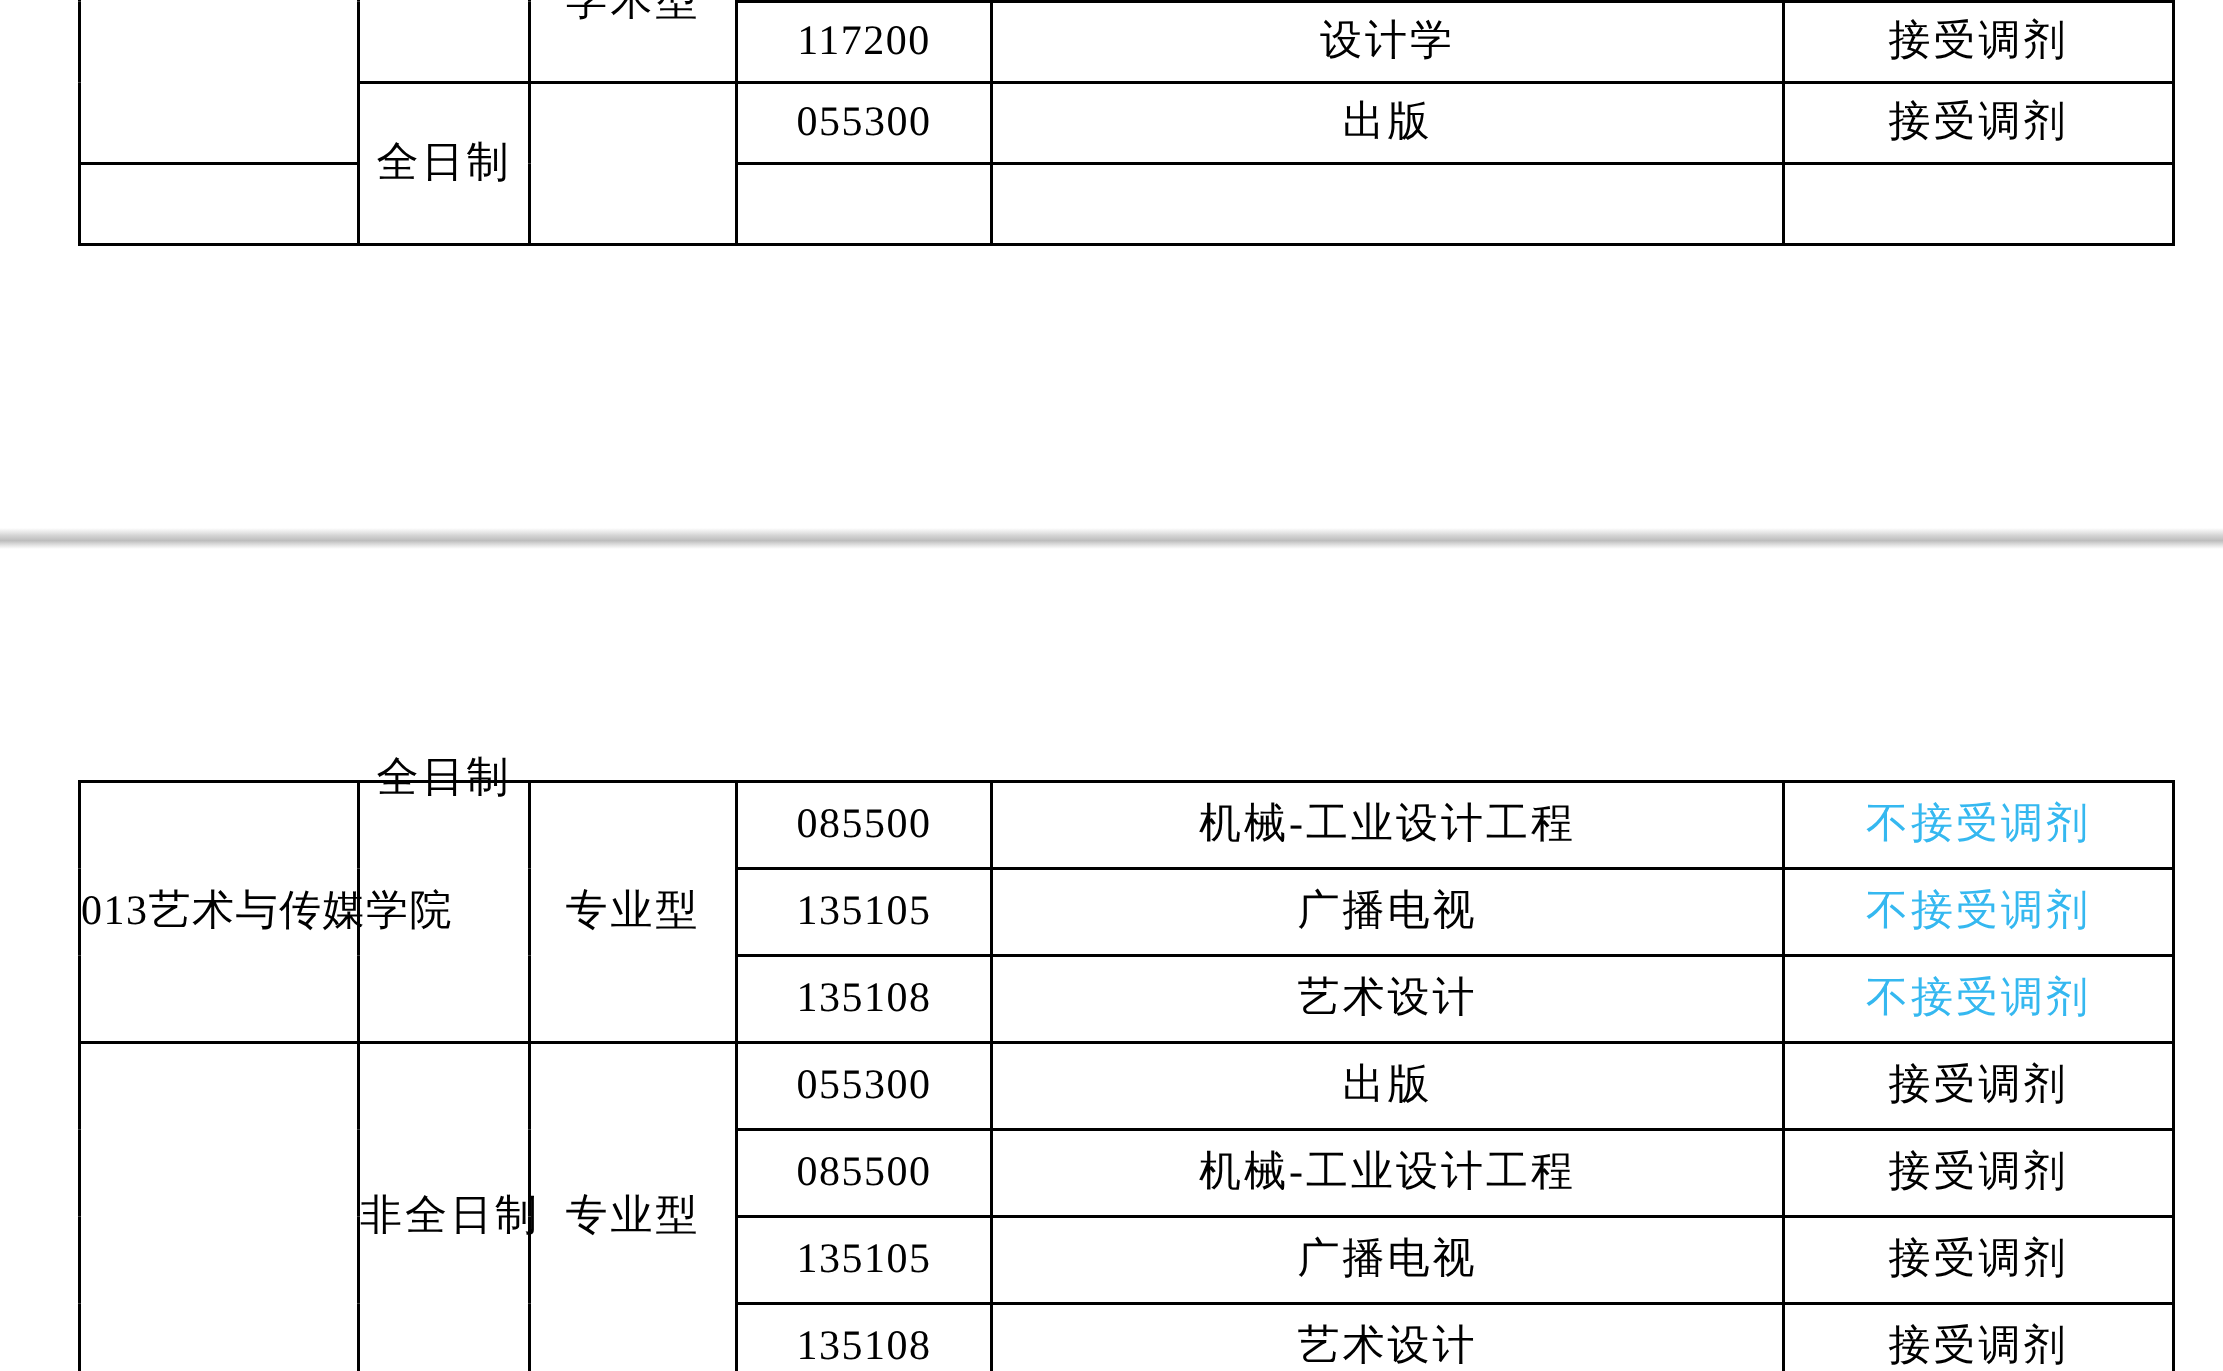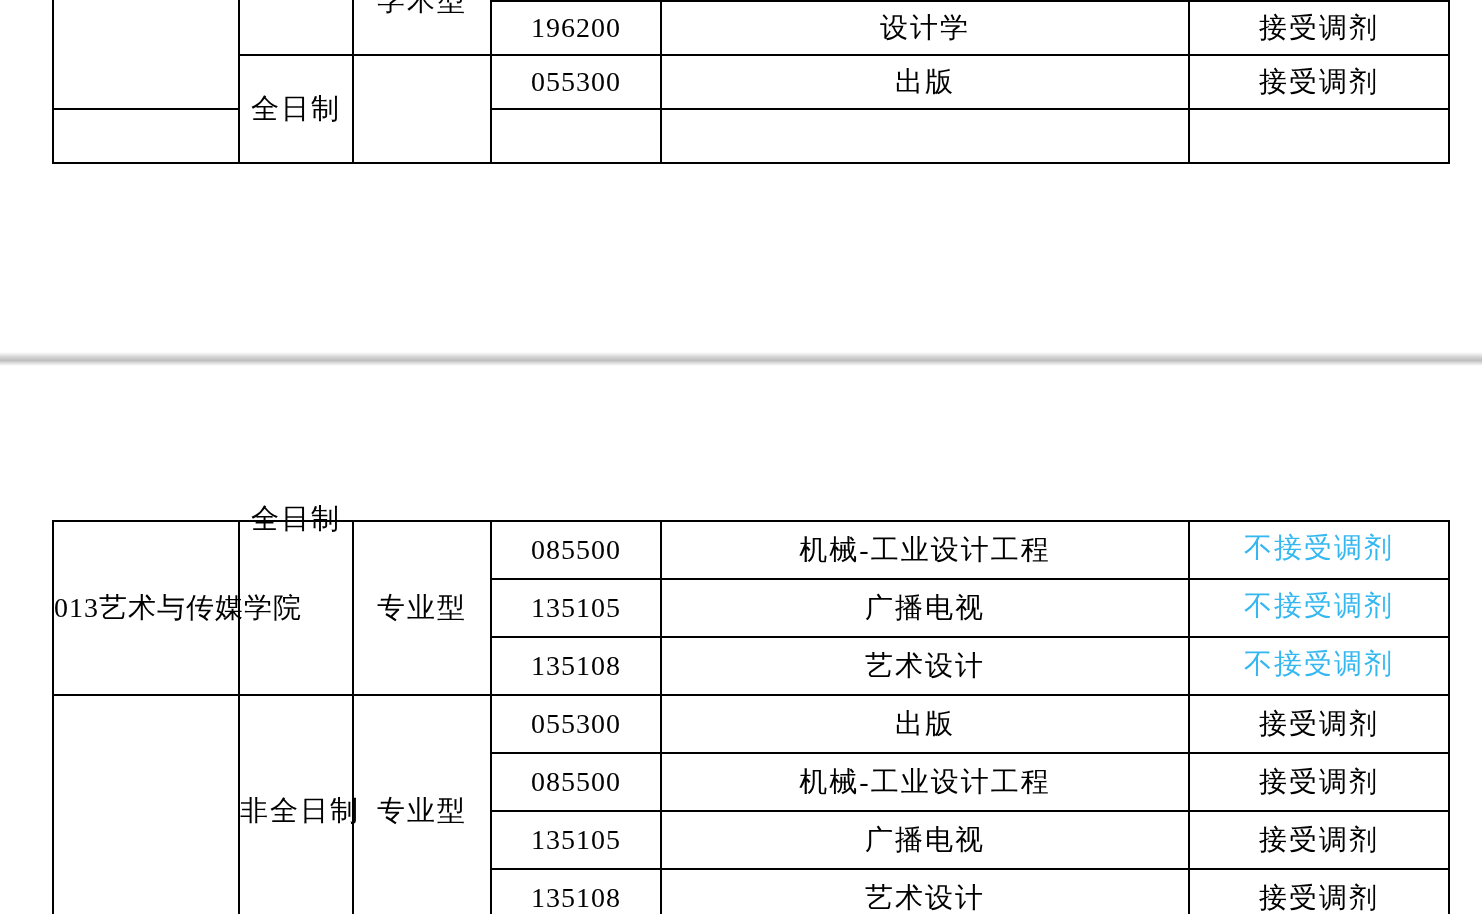--- a/index.html
+++ b/index.html
@@ -37,21 +37,20 @@
   }
   .name-cell {
     letter-spacing: 2px;
     margin-left: 36px;
   }
   .status-cell {
     letter-spacing: 2px;
   }
   .status-no {
     color: #35b8f0;
-    font-family: Liberation Mono, monospace;
   }
   .college-cell {
     letter-spacing: 1px;
     line-height: 1.45;
     white-space: normal;
   }
   .type-cell {
     letter-spacing: 2px;
     white-space: normal;
   }
@@ -113,21 +112,21 @@
   <tbody>
     <tr>
       <td rowspan="3"></td>
       <td rowspan="2"></td>
       <td rowspan="2" class="type-cell">学术型</td>
       <td class="code-cell">130100</td>
       <td class="name-cell">艺术学理论</td>
       <td class="status-cell">接受调剂</td>
     </tr>
     <tr>
-      <td class="code-cell">196200</td>
+      <td class="code-cell">117200</td>
       <td class="name-cell">设计学</td>
       <td class="status-cell">接受调剂</td>
     </tr>
     <tr>
       <td rowspan="2" class="type-cell">全日制</td>
       <td rowspan="2"></td>
       <td class="code-cell">055300</td>
       <td class="name-cell">出版</td>
       <td class="status-cell">接受调剂</td>
     </tr>

